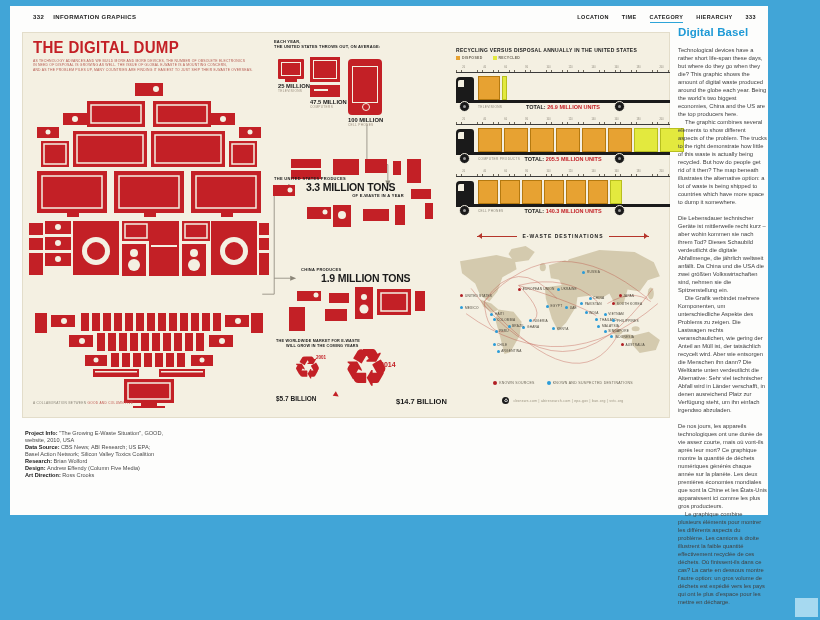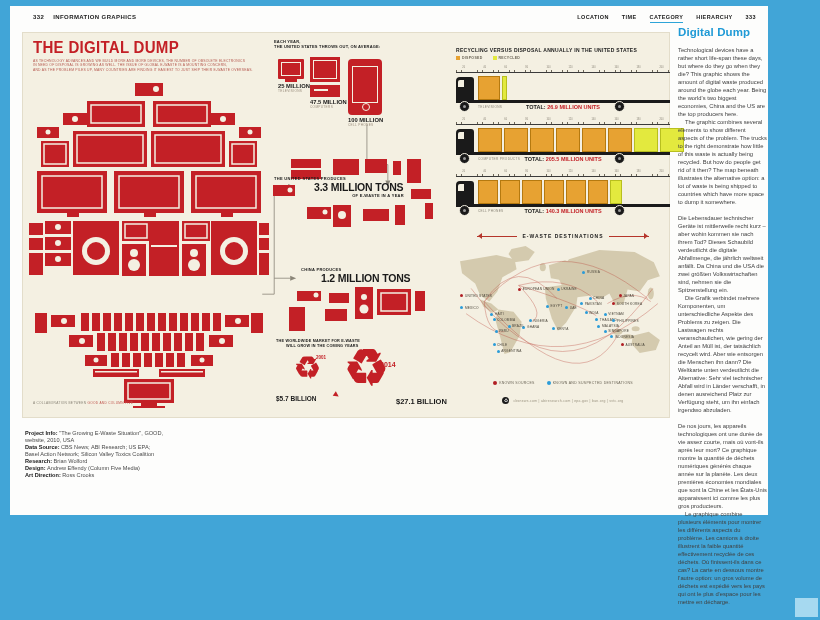--- a/index.html
+++ b/index.html
@@ -342,21 +342,21 @@
             <rect x="122" y="46" width="10" height="20"></rect>
         </g>
         <g fill="#f4f0e2">
             <circle cx="17" cy="31" r="2.5"></circle>
             <circle cx="69" cy="56" r="4"></circle>
             <circle cx="52" cy="53" r="2.5"></circle>
           </g>
       </svg>
       <div id="us-produces">
         <div class="prod-intro">THE UNITED STATES PRODUCES</div>
-        <div class="prod-val" style="padding-left:40px;">3.3 MILLION TONS</div>
+        <div class="prod-val" style="padding-left:32px;">3.3 MILLION TONS</div>
         <div class="prod-suffix">OF E-WASTE IN A YEAR</div>
       </div>
 
       <svg class="cluster-svg" style="left:266px;top:252px;width:140px;height:48px;" viewBox="0 0 140 48">
         <g fill="#c32026">
           <rect x="8" y="6" width="24" height="10"></rect>
             <rect x="40" y="8" width="20" height="10"></rect>
           <rect x="66" y="2" width="18" height="32"></rect>
             <rect x="88" y="4" width="34" height="26"></rect>
           <rect x="126" y="6" width="10" height="20"></rect>
@@ -367,35 +367,35 @@
             <circle cx="27" cy="10" r="2.5"></circle>
             <circle cx="75" cy="12" r="3"></circle>
             <circle cx="75" cy="24" r="4.5"></circle>
           </g>
         <g fill="none" stroke="#f4f0e2" stroke-width="1.5">
             <rect x="92" y="8" width="26" height="18"></rect>
           </g>
       </svg>
       <div id="china-produces">
         <div class="prod-intro">CHINA PRODUCES</div>
-        <div class="prod-val" style="padding-left:20px;">1.2 MILLION TONS</div>
+        <div class="prod-val" style="padding-left:20px;">1.9 MILLION TONS</div>
       </div>
 
       <div id="market">
         <div class="mk-head">
           <div>THE WORLDWIDE MARKET FOR E-WASTE</div>
           <div class="l2">WILL GROW IN THE COMING YEARS</div>
         </div>
         <span class="recycle rc-small">♻</span>
         <span class="mk-year yr-small">2001</span>
         <span class="mk-val val-small">$5.7 BILLION</span>
         <span class="mk-arrow">▶</span>
         <span class="recycle rc-big">♻</span>
         <span class="mk-year yr-big">2014</span>
-        <span class="mk-val val-big">$27.1 BILLION</span>
+        <span class="mk-val val-big">$14.7 BILLION</span>
       </div>
 
       <div id="recycling">
         <div class="rc-title">RECYCLING VERSUS DISPOSAL ANNUALLY IN THE UNITED STATES</div>
         <div class="lg-row">
             <span class="lg-item">
               <i class="lg-chip" style="background: rgb(231, 162, 50);"></i>
               <span class="lg-txt">DISPOSED</span>
             </span>
             <span class="lg-item">
@@ -662,21 +662,21 @@
 
     <div id="project-info">
         <div class="pi-row"><b class="pi-label">Project Info: </b><span class="pi-text">"The Growing E-Waste Situation", GOOD, website, 2010, USA</span></div>
         <div class="pi-row"><b class="pi-label">Data Source: </b><span class="pi-text">CBS News; ABI Research; US EPA; Basel Action Network; Silicon Valley Toxics Coalition</span></div>
         <div class="pi-row"><b class="pi-label">Research: </b><span class="pi-text">Brian Wolford</span></div>
         <div class="pi-row"><b class="pi-label">Design: </b><span class="pi-text">Andrew Effendy (Column Five Media)</span></div>
         <div class="pi-row"><b class="pi-label">Art Direction: </b><span class="pi-text">Ross Crooks</span></div>
       </div>
 
     <div id="article">
-      <h2>Digital Dump</h2>
+      <h2>Digital Basel</h2>
       <div class="block">
         <p>Technological devices have a rather short life-span these days, but where do they go when they die? This graphic shows the amount of digital waste produced around the globe each year. Being the world's two biggest economies, China and the US are the top producers here.</p>
         <p class="indent">The graphic combines several elements to show different aspects of the problem. The trucks to the right demonstrate how little of this waste is actually being recycled. But how do people get rid of it then? The map beneath illustrates the alternative option: a lot of waste is being shipped to countries which have more space to dump it somewhere.</p>
       </div>
       <div class="block">
         <p>Die Lebensdauer technischer Geräte ist mittlerweile recht kurz – aber wohin kommen sie nach ihrem Tod? Dieses Schaubild verdeutlicht die digitale Abfallmenge, die jährlich weltweit anfällt. Da China und die USA die zwei größten Volkswirtschaften sind, nehmen sie die Spitzenstellung ein.</p>
         <p class="indent">Die Grafik verbindet mehrere Komponenten, um unterschiedliche Aspekte des Problems zu zeigen. Die Lastwagen rechts veranschaulichen, wie gering der Anteil an Müll ist, der tatsächlich recycelt wird. Aber wie entsorgen die Menschen ihn dann? Die Weltkarte unten verdeutlicht die Alternative: Sehr viel technischer Abfall wird in Länder verschafft, in denen ausreichend Platz zur Verfügung steht, um ihn einfach irgendwo abzuladen.</p>
       </div>
       <div class="block">
         <p>De nos jours, les appareils technologiques ont une durée de vie assez courte, mais où vont-ils après leur mort? Ce graphique montre la quantité de déchets numériques générés chaque année sur la planète. Les deux premières économies mondiales que sont la Chine et les États-Unis apparaissent ici comme les plus gros producteurs.</p>

